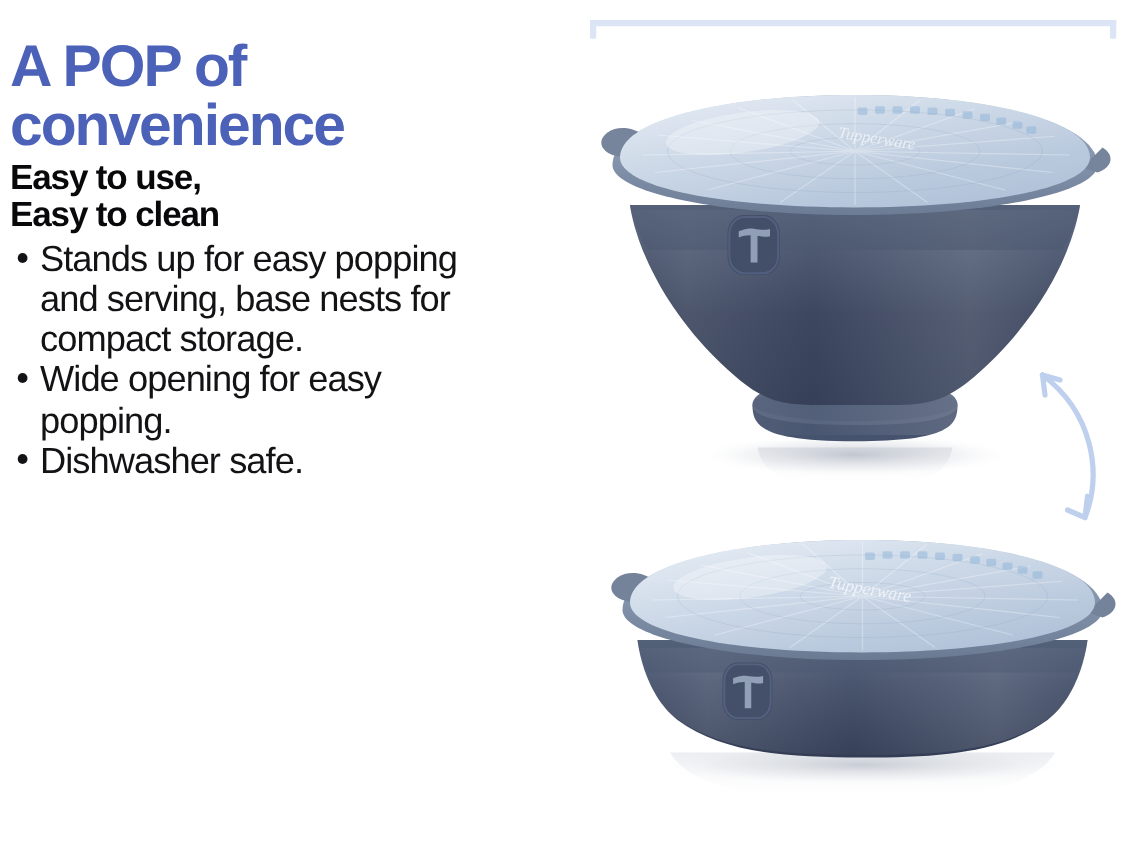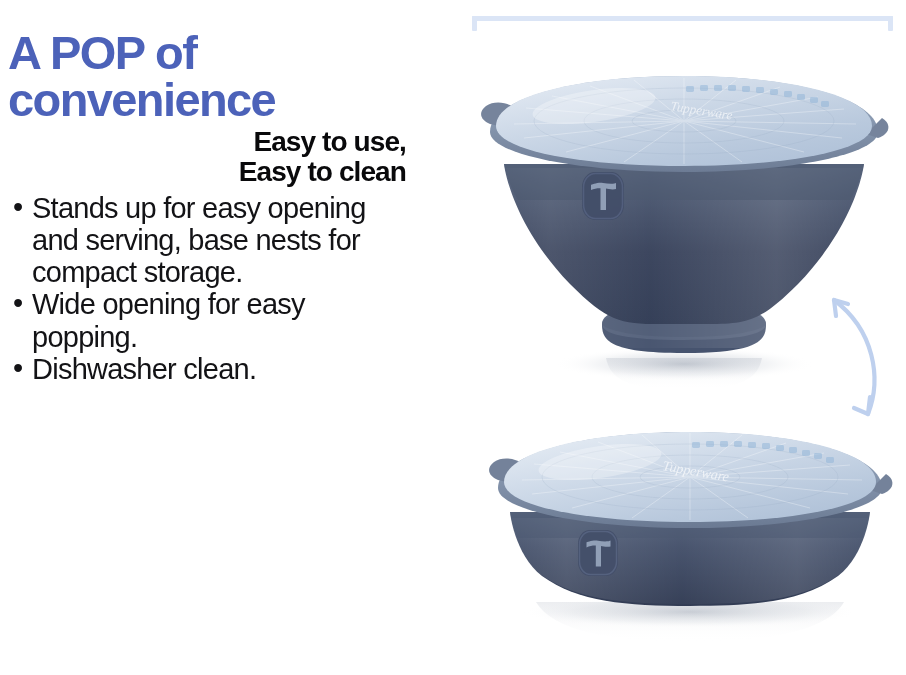--- a/index.html
+++ b/index.html
@@ -24,21 +24,20 @@
     white-space:pre-line;
   }
   .subhead{
     font-weight:bold;
     font-size:28px;
     line-height:1.08;
     letter-spacing:-0.9px;
     color:#09090b;
     margin:4px 0 4px 2px;
     white-space:pre-line;
-    text-align:right;
   }
   .bullets{list-style:none;margin:0;padding:0;}
   .bullets li{
     position:relative;
     font-size:29px;
     line-height:1.115;
     letter-spacing:-0.75px;
     color:#131316;
     font-weight:400;
     padding-left:24px;
@@ -70,29 +69,29 @@
 <div id="stage">
 
   <div class="copy">
     <h1 class="headline">A POP of
 convenience</h1>
     <h2 class="subhead">Easy to use,
 Easy to clean</h2>
     <ul class="bullets">
       <li>
         <span class="dot">•</span>
-        <span>Stands up for easy opening and serving, base nests for compact storage.</span>
+        <span>Stands up for easy popping and serving, base nests for compact storage.</span>
       </li>
       <li>
         <span class="dot">•</span>
         <span>Wide opening for easy popping.</span>
       </li>
       <li>
         <span class="dot">•</span>
-        <span>Dishwasher clean.</span>
+        <span>Dishwasher safe.</span>
       </li>
     </ul>
   </div>
 
   <div class="bracket">
     <div class="bar"></div>
     <div class="tick l"></div>
     <div class="tick r"></div>
   </div>
 

